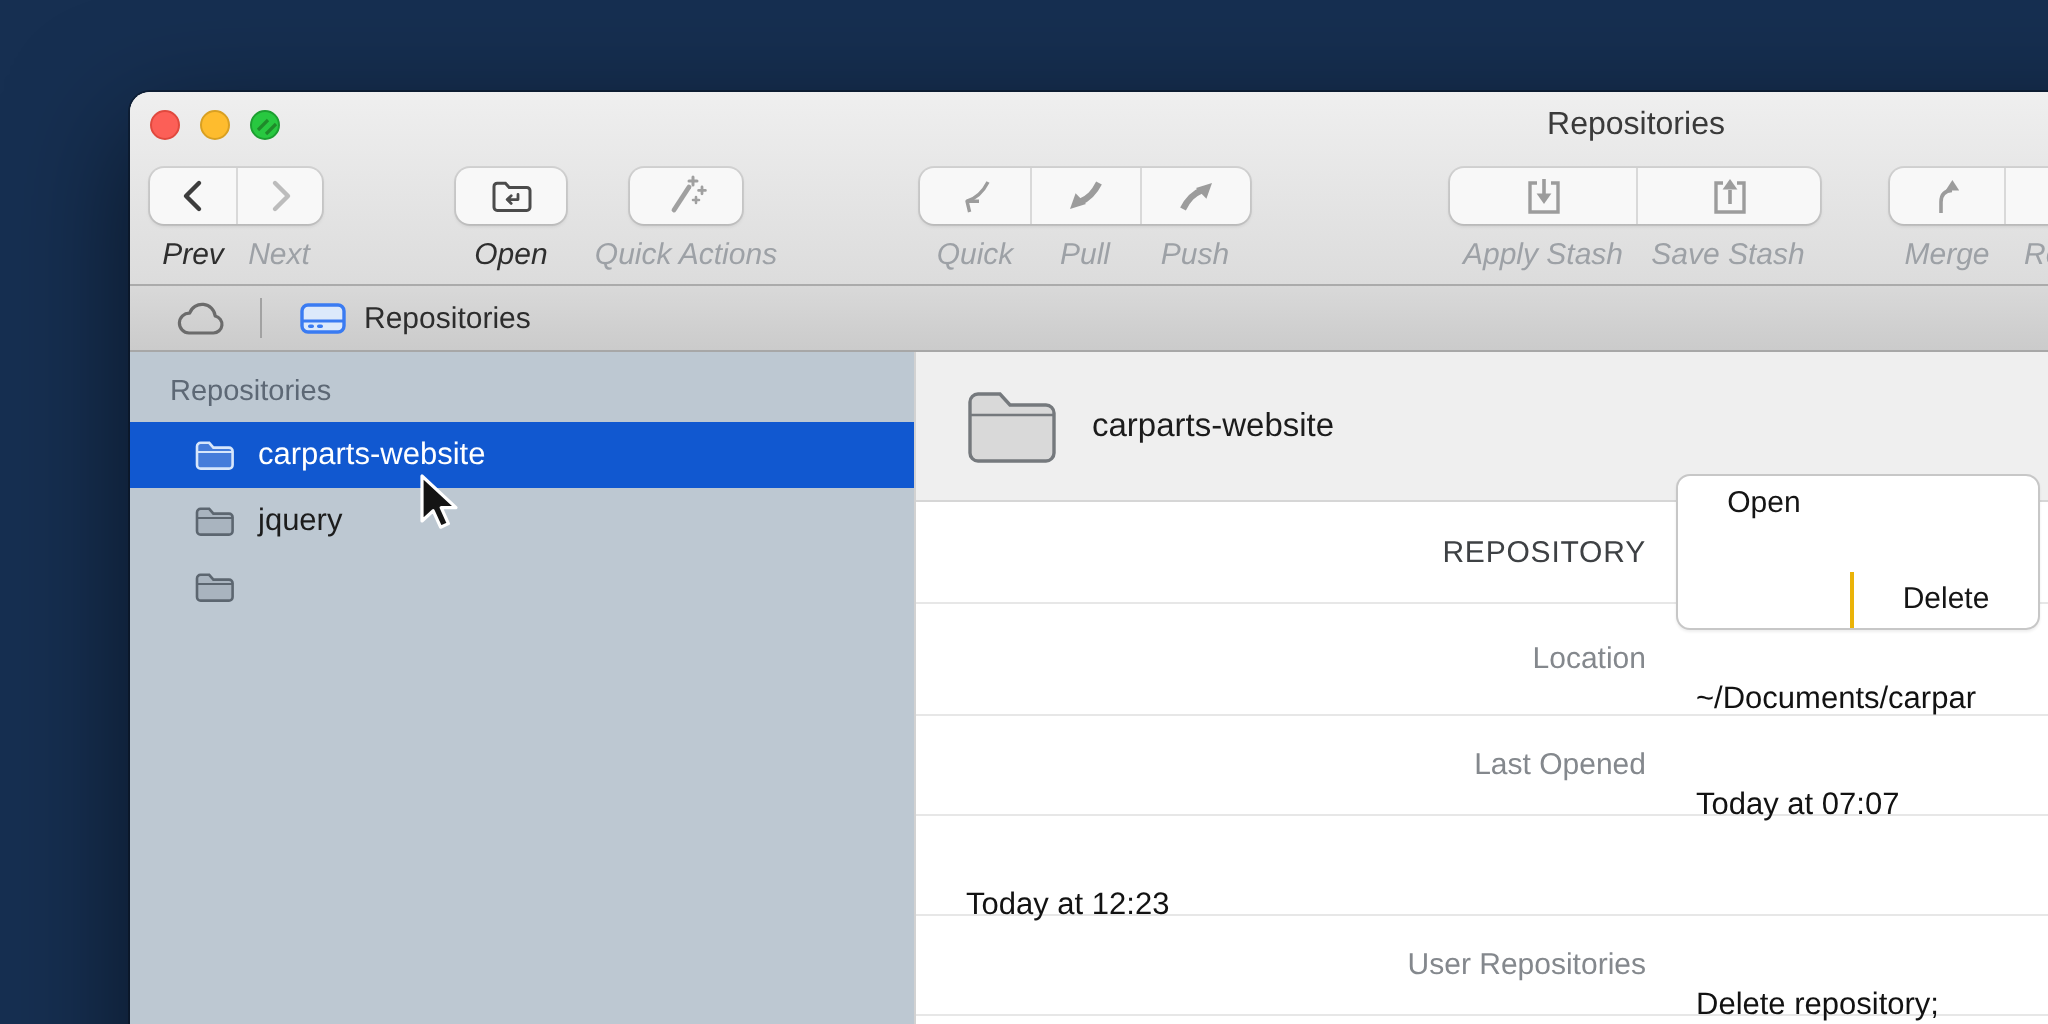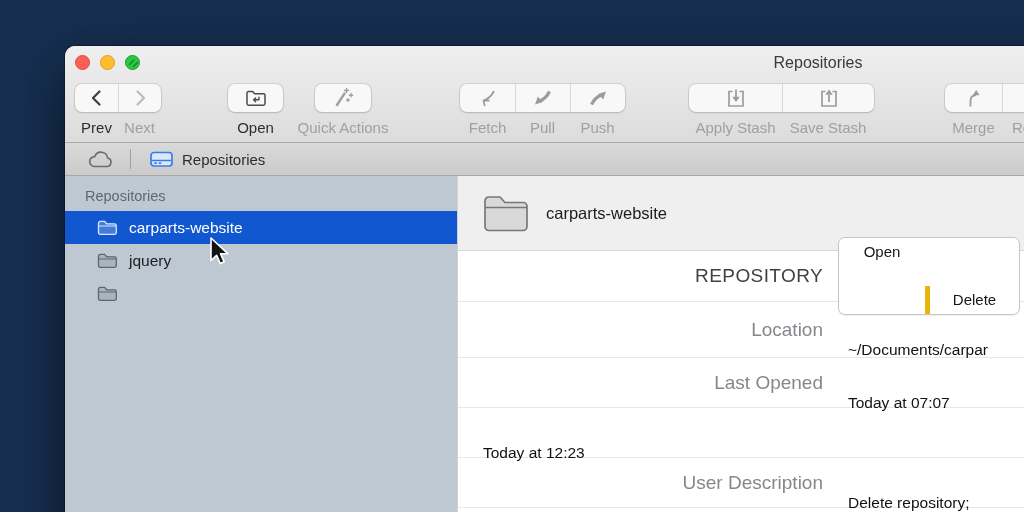--- a/index.html
+++ b/index.html
@@ -39,20 +39,21 @@
     display:flex; border-radius:7px; background:#f8f8f8;
     box-shadow:0 0 0 1px rgba(0,0,0,.09), 0 1px 2px rgba(0,0,0,.12);
     overflow:hidden; height:28px;
   }
   .seg { display:flex; align-items:center; justify-content:center; height:28px; }
   .seg + .seg { border-left:1px solid #d9d9d9; }
   .lab-row { display:flex; margin-top:7px; }
   .lab {
     display:flex; justify-content:center; font-size:15px; white-space:nowrap;
     overflow:visible;
+    font-style:italic;
   }
   .lab.on  { color:#2e2e2e; }
   .lab.off { color:#9da1a6; }
   .w43{width:43px}.w55{width:55px}.w56{width:56px}.w57{width:57px}.w92{width:92px}.w93{width:93px}
   .lab-left { justify-content:flex-start; padding-left:10px; }
 
   
   .crumbbar {
     height:33px; background:linear-gradient(#d9d9d9,#cbcbcb);
     border-bottom:1px solid #a7a7a7;
@@ -81,33 +82,33 @@
 
   .detail { flex:1; background:#fff; display:flex; flex-direction:column; }
   .detail-head {
     height:75px; background:#efefef; border-bottom:1px solid #d6d6d6;
     display:flex; align-items:center; padding-left:24px; flex-shrink:0;
   }
   .detail-title { margin-left:12px; font-size:16.5px; color:#1c1c1c; }
 
   .d-row { display:flex; align-items:center; border-bottom:1px solid #e7e7e7; flex-shrink:0; }
   .h51{height:51px}.h56{height:56px}.h50{height:50px}
-  .d-label { width:365px; text-align:right; font-size:19px; color:#84888d; flex-shrink:0; }
+  .d-label { width:365px; text-align:right; font-size:15px; color:#84888d; flex-shrink:0; }
   .d-label.caps { color:#3e4144; letter-spacing:.4px; }
   .d-value { margin-left:25px; font-size:15.5px; color:#121212; white-space:nowrap;margin-top:40px; }
 
   .pill-group {
     display:flex; margin-left:15px; background:#fff; border:1px solid #c7c7c7;
     border-radius:7px; overflow:hidden; box-shadow:0 1px 1.5px rgba(0,0,0,.07);
   }
   .pill {
     height:28px; line-height:28px; text-align:center; font-size:15px; color:#151515;
     cursor:default;
   }
-  .pill + .pill { border-left:5px solid #eab308;margin-top:48px; }
+  .pill + .pill { border-left:2px solid #eab308;margin-top:48px; }
   .pw86{width:86px}.pw94{width:94px}
 
   .cursor { position:absolute; left:208px; top:236px; z-index:60; }
 </style>
 </head>
 <body>
 
 <div class="app-window">
 
   <div class="chrome">
@@ -187,27 +188,27 @@
           </svg>
         </div>
         <div class="seg w55">
           <svg width="24" height="22" viewBox="0 0 24 22">
             <path d="M5.5 17.5 C8 12.5 10.5 10 15 8" fill="none" stroke="#9c9c9c" stroke-width="3.2"></path>
             <polygon points="20,4.5 12,7 17.2,12.4" fill="#9c9c9c"></polygon>
           </svg>
         </div>
       </div>
       <div class="lab-row">
-        <div class="lab off w55">Fetch</div>
+        <div class="lab off w55">Quick</div>
         <div class="lab off w55">Pull</div>
         <div class="lab off w55">Push</div>
       </div>
     </div>
 
-    <div class="tb-group" style="left:624px">
+    <div class="tb-group" style="left:660px">
       <div class="seg-row">
         <div class="seg w93">
           <svg width="24" height="22" viewBox="0 0 24 22">
             <path d="M8.5 4.5 H5 v14.5 h14 V4.5 h-3.5" fill="none" stroke="#9c9c9c" stroke-width="1.7"></path>
             <line x1="12" y1="2.5" x2="12" y2="10.5" stroke="#9c9c9c" stroke-width="1.8"></line>
             <polygon points="12,15 8.3,9.8 15.7,9.8" fill="#9c9c9c"></polygon>
           </svg>
         </div>
         <div class="seg w92">
           <svg width="24" height="22" viewBox="0 0 24 22">
@@ -316,21 +317,21 @@
       <div class="d-row h50">
         <div class="d-label">Last Opened</div>
         <div class="d-value">Today at 07:07</div>
       </div>
 
       <div class="d-row h50">
         <div class="d-value">Today at 12:23</div>
       </div>
 
       <div class="d-row h50">
-        <div class="d-label">User Description</div>
+        <div class="d-label">User Repositories</div>
         <div class="d-value">Delete repository;</div>
       </div>
     </div>
 
   </div>
 </div>
 
 <svg class="cursor" width="22" height="30" viewBox="0 0 22 30">
   <path d="M3 2 L3 24.5 L8.6 19.4 L12.3 27.6 L16.2 25.8 L12.6 17.8 L20 17.8 Z" fill="#141414" stroke="#ffffff" stroke-width="1.6" stroke-linejoin="round"></path>
 </svg>

